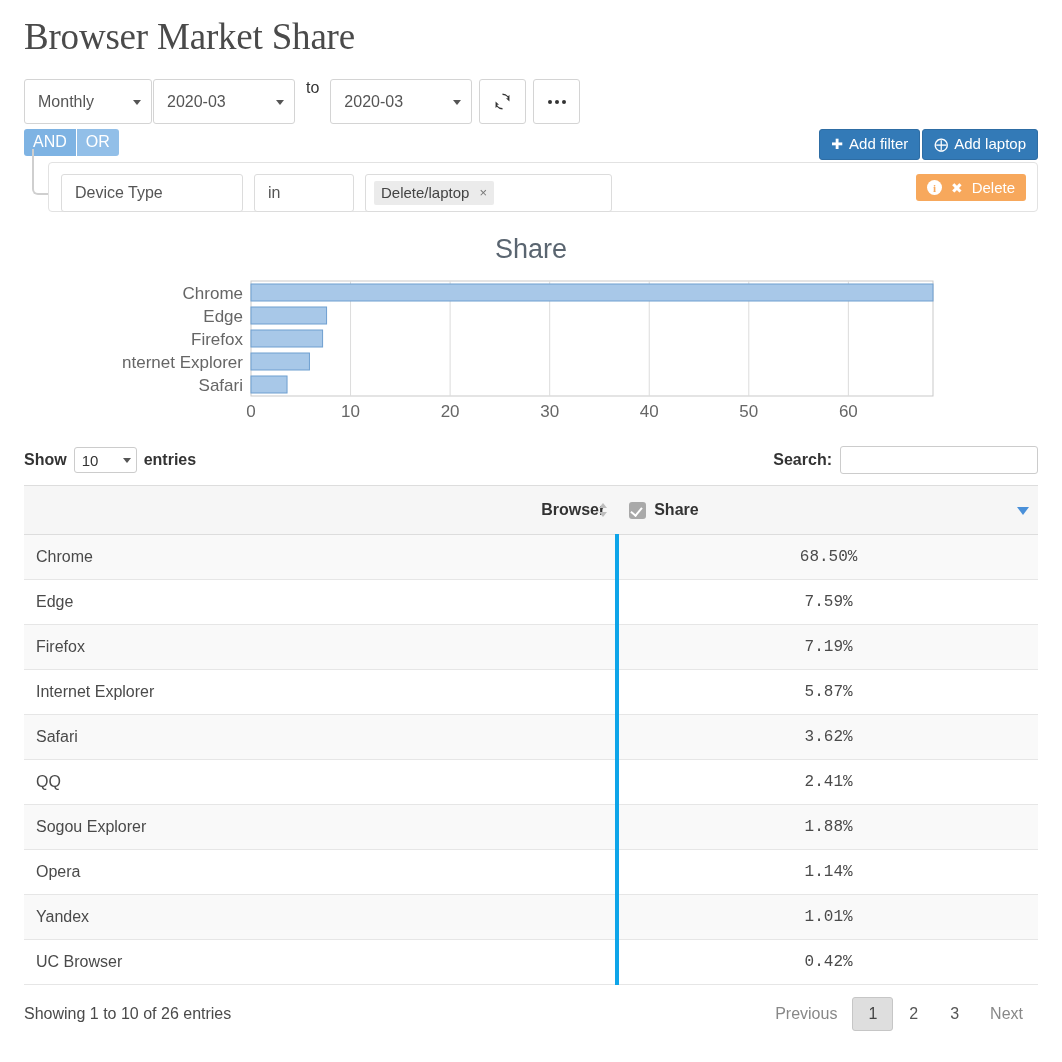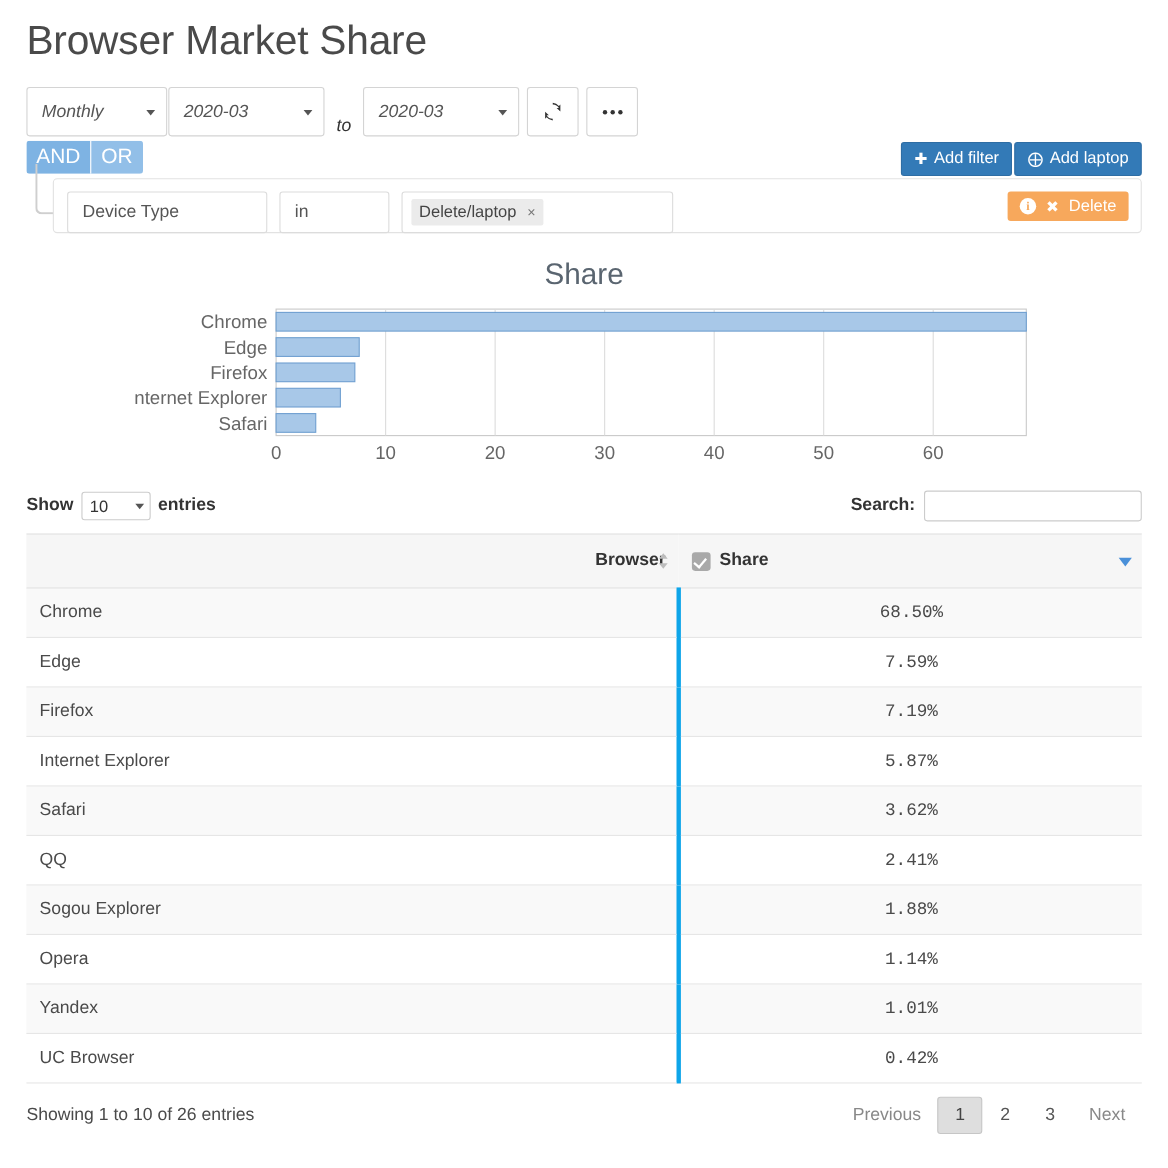--- a/index.html
+++ b/index.html
@@ -25,29 +25,29 @@
 
   
   .page-title {
     margin: 0;
     padding-top: 14px;
     font-size: 37px;
     font-weight: 400;
     color: #4a4a4a;
     letter-spacing: -0.2px;
     line-height: 1.25;
+    font-family: Liberation Serif, serif;
   }
 
   
   .toolbar {
     display: flex;
-    align-items: flex-end;
+    align-items: flex-start;
     margin-top: 19px;
     height: 45px;
-    font-style: italic;
   }
   .select-box {
     position: relative;
     background: #fff;
     border: 1px solid #d4d4d4;
     border-radius: 3px;
     height: 45px;
     box-sizing: border-box;
     display: flex;
     align-items: center;
@@ -107,21 +107,21 @@
   }
   .andor-row {
     display: flex;
     align-items: center;
     height: 23px;
   }
   .andor {
     display: flex;
     border-radius: 3px;
     overflow: hidden;
-    font-size: 19px;
+    font-size: 16px;
     line-height: 1;
   }
   .andor .seg {
     padding: 5px 9px 6px;
     color: #fff;
     cursor: pointer;
     font-weight: 400;
   }
   .andor .seg.and { background: #7eb3e3; }
   .andor .seg.or  { background: #92bfe8; border-left: 1px solid #fff; }

